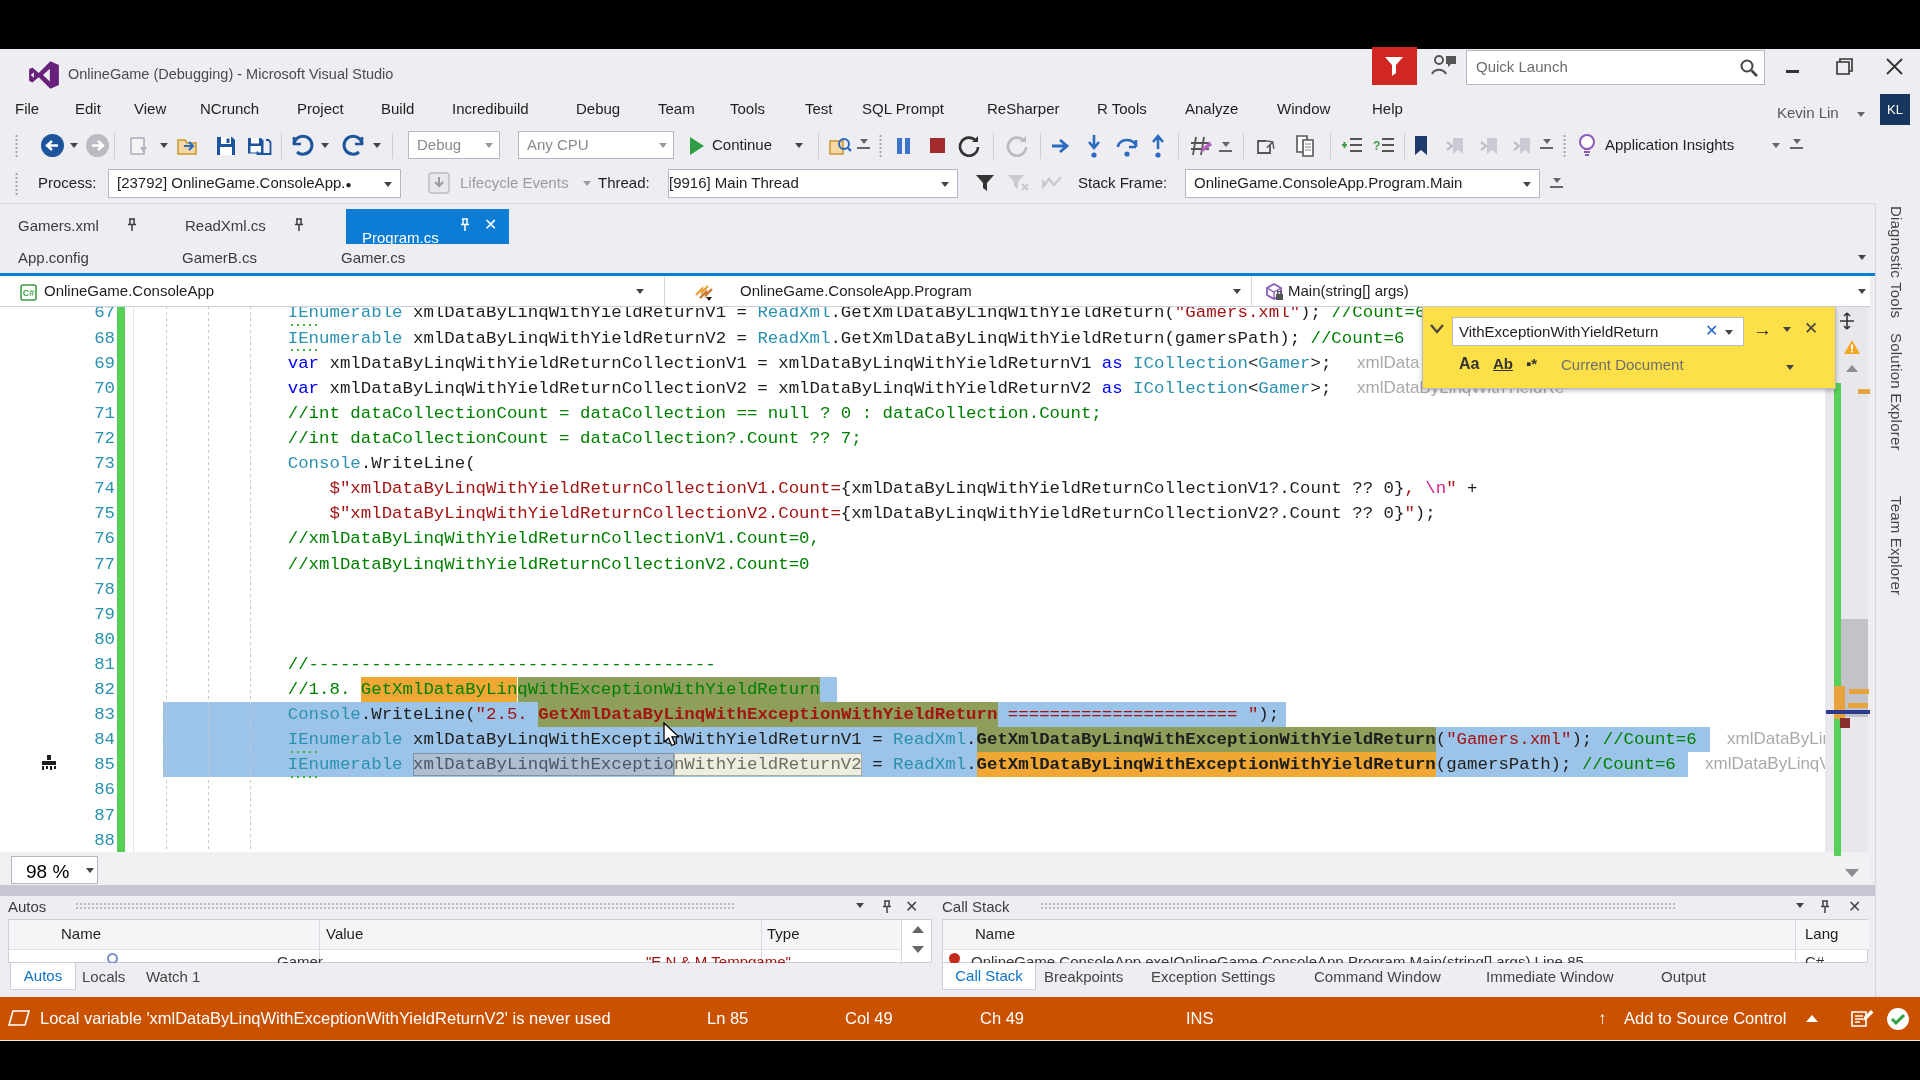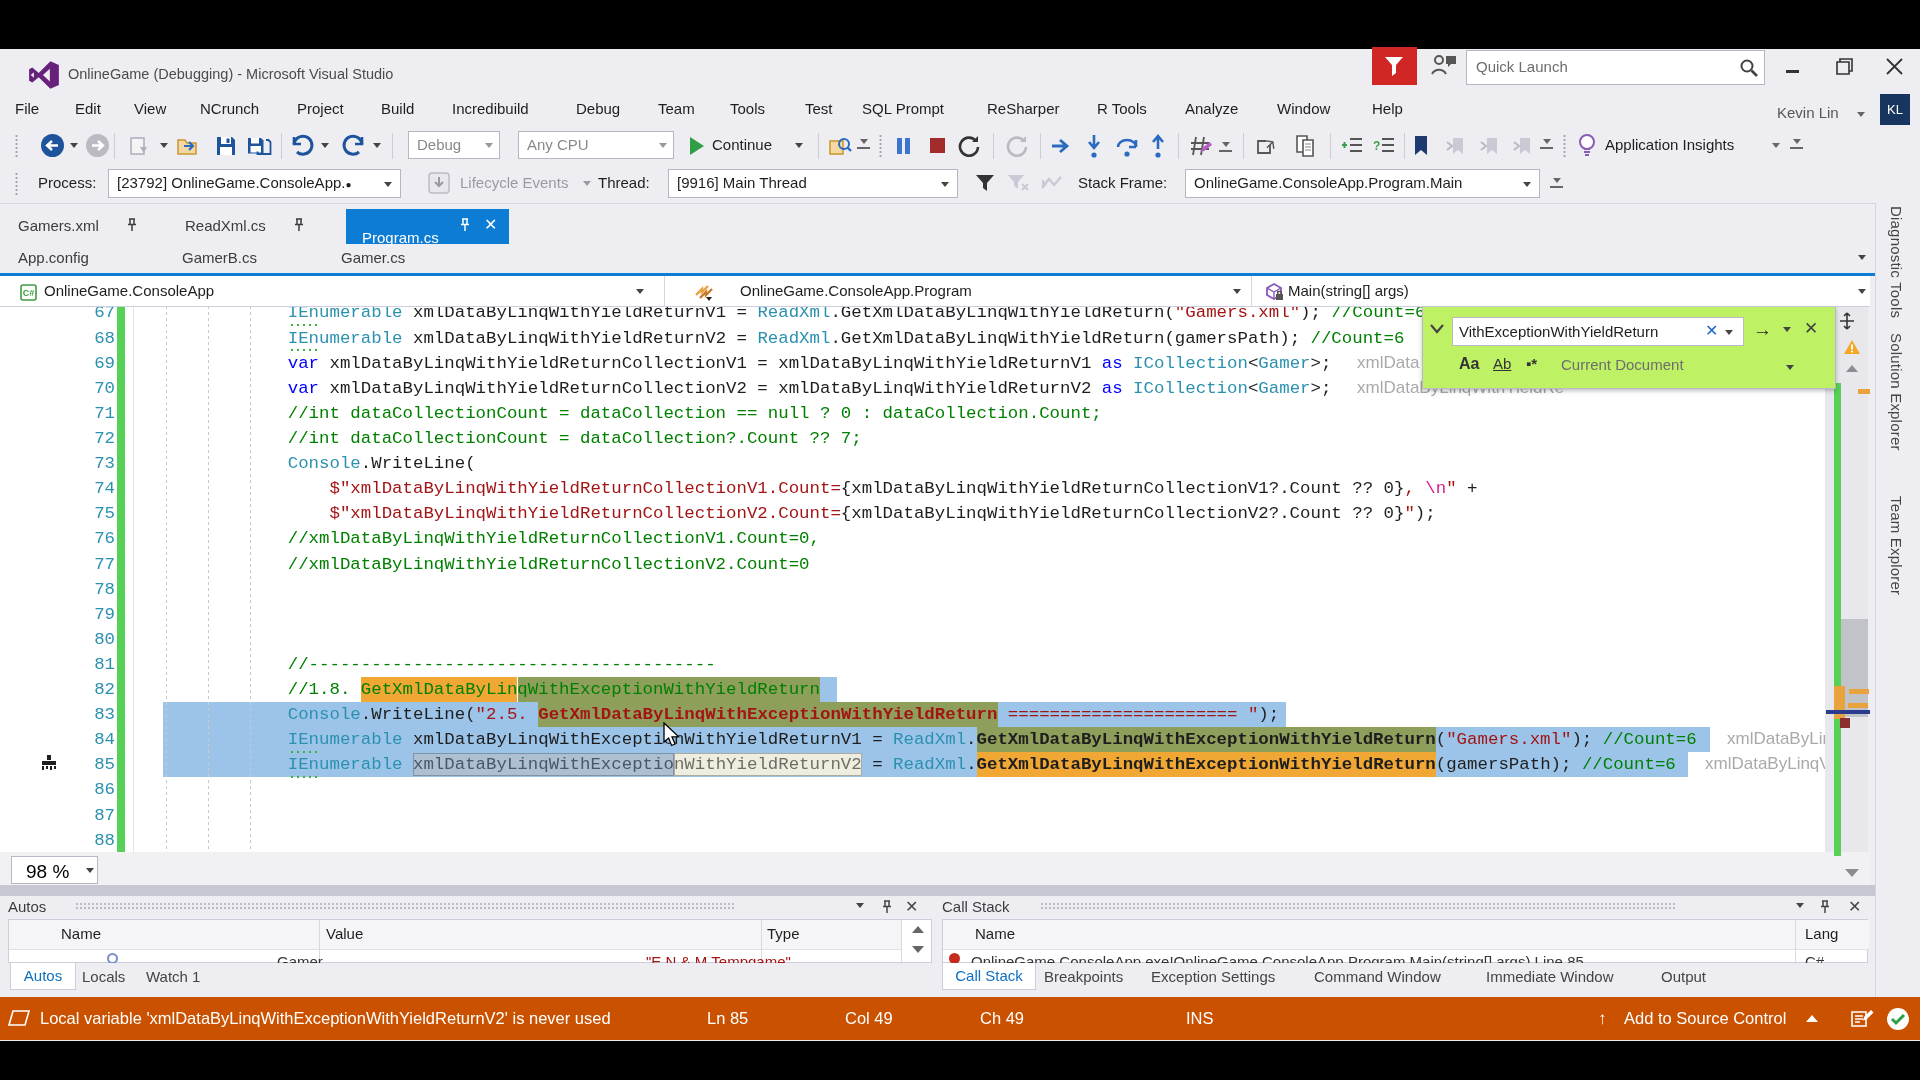--- a/index.html
+++ b/index.html
@@ -230,21 +230,21 @@
       <div class="grip" style="left:14px;top:172px;height:24px"></div>
       <div class="abs t15" style="left:38px;top:174px">Process:</div>
       <div class="cbx" style="left:108px;top:169px;width:293px;height:29px;padding-left:8px">[23792] OnlineGame.ConsoleApp.<span style="font-size:10px">●</span><div class="car" style="right:8px;top:12px"></div></div>
       <svg class="abs" style="left:428px;top:172px" width="22" height="22" viewBox="0 0 22 22">
         <rect x="1" y="1" width="20" height="20" rx="3" fill="#E8E8EC" stroke="#B9BAC4" stroke-width="1.4"></rect>
         <path d="M11 5 v8 M7 10 l4 4 4 -4" stroke="#9A9AA2" stroke-width="2" fill="none"></path>
       </svg>
       <div class="abs" style="left:460px;top:174px;font-size:15px;color:#9A9AA2">Lifecycle Events</div>
       <div class="car" style="left:583px;top:181px;border-top-color:#9A9AA2"></div>
       <div class="abs t15" style="left:598px;top:174px">Thread:</div>
-      <div class="cbx" style="left:668px;top:169px;width:290px;height:29px;padding-left:8px">[9916] Main Thread<div class="car" style="right:8px;top:12px"></div></div>
+      <div class="cbx" style="left:668px;top:169px;width:290px;height:29px;">[9916] Main Thread<div class="car" style="right:8px;top:12px"></div></div>
       <svg class="abs" style="left:974px;top:172px" width="22" height="22" viewBox="0 0 22 22">
         <path d="M2 3 h18 l-7 8 v8 l-4 -3 v-5 z" fill="#333"></path>
       </svg>
       <svg class="abs" style="left:1006px;top:172px" width="24" height="22" viewBox="0 0 24 22">
         <path d="M2 3 h16 l-6 7 v7 l-4 -3 v-4 z" fill="#C9CAD4"></path>
         <path d="M16 12 l6 6 M22 12 l-6 6" stroke="#C9CAD4" stroke-width="2"></path>
       </svg>
       <svg class="abs" style="left:1040px;top:174px" width="26" height="18" viewBox="0 0 26 18">
         <path d="M2 14 L9 5 L14 11 L21 3" fill="none" stroke="#C9CAD4" stroke-width="2.4"></path>
         <path d="M2 5 l5 5 -5 5 z" fill="#C9CAD4"></path>
@@ -367,35 +367,35 @@
         <div class="ln" style="left:63px;top:520.5px">88</div>
         <div class="gd" style="left:288px;top:15.9px"></div>
         <div class="gd" style="left:288px;top:41.1px"></div>
         <div class="gd" style="left:288px;top:442.7px"></div>
         <div class="gd" style="left:288px;top:467.8px"></div>
         <div class="ghost" style="left:1357px;top:45.6px">xmlData</div>
         <div class="ghost" style="left:1357px;top:70.8px">xmlDataByLinqWithYieldRe</div>
         <div class="ghost" style="left:1727px;top:422.2px">xmlDataByLir</div>
         <div class="ghost" style="left:1705px;top:447.2px">xmlDataByLinqV</div>
       </div>
-<div class="abs" style="left:1422px;top:307px;width:414px;height:82px;background:#bef264;
+<div class="abs" style="left:1422px;top:307px;width:414px;height:82px;background:#fde047;
  border:1px solid #B9BAC4;border-top:none;box-shadow:0 2px 4px rgba(0,0,0,.25);z-index:30">
  <svg class="abs" style="left:6px;top:16px" width="16" height="12" viewBox="0 0 16 12">
   <path d="M2 2 L8 9 L14 2" fill="none" stroke="#444" stroke-width="2.2"></path>
         </svg>
  <div class="abs" style="left:29px;top:10px;width:292px;height:29px;background:#fff;border:1px solid #B9BAC4">
   <div class="abs t15" style="left:6px;top:5px;white-space:nowrap">VithExceptionWithYieldReturn</div>
   <div class="abs" style="left:252px;top:3px;color:#1B66C9;font-size:16px">✕</div>
   <div class="car" style="left:272px;top:12px"></div>
  </div>
  <div class="abs" style="left:330px;top:12px;color:#222;font-size:19px">→</div>
  <div class="car" style="left:360px;top:20px"></div>
  <div class="abs" style="left:381px;top:11px;color:#444;font-size:17px">✕</div>
  <div class="abs" style="left:36px;top:48px;color:#333;font-size:16px;font-weight:bold">Aa</div>
- <div class="abs" style="left:70px;top:48px;color:#333;font-size:15px;font-weight:normal;
+ <div class="abs" style="left:70px;top:48px;color:#333;font-size:15px;font-weight:bold;
       text-decoration:underline">Ab</div>
  <div class="abs" style="left:103px;top:48px;color:#333;font-size:15px;font-weight:bold">▪*</div>
  <div class="abs" style="left:138px;top:49px;color:#6D6D70;font-size:15px">Current Document</div>
  <div class="car" style="left:363px;top:58px"></div>
 </div>
       <div class="abs" style="left:1825.0px;top:307.0px;width:43.0px;height:545.0px;background:#E8E8EC;z-index:0;"></div>
       <svg class="abs" style="left:1838px;top:312px;z-index:2" width="18" height="18" viewBox="0 0 18 18">
         <path d="M2 9 h14 M9 1 v16 M9 1 l-3 3 M9 1 l3 3 M9 17 l-3 -3 M9 17 l3 -3" stroke="#333" stroke-width="1.6" fill="none"></path>
       </svg>
       <svg class="abs" style="left:1843px;top:339px;z-index:2" width="18" height="16" viewBox="0 0 18 16">

